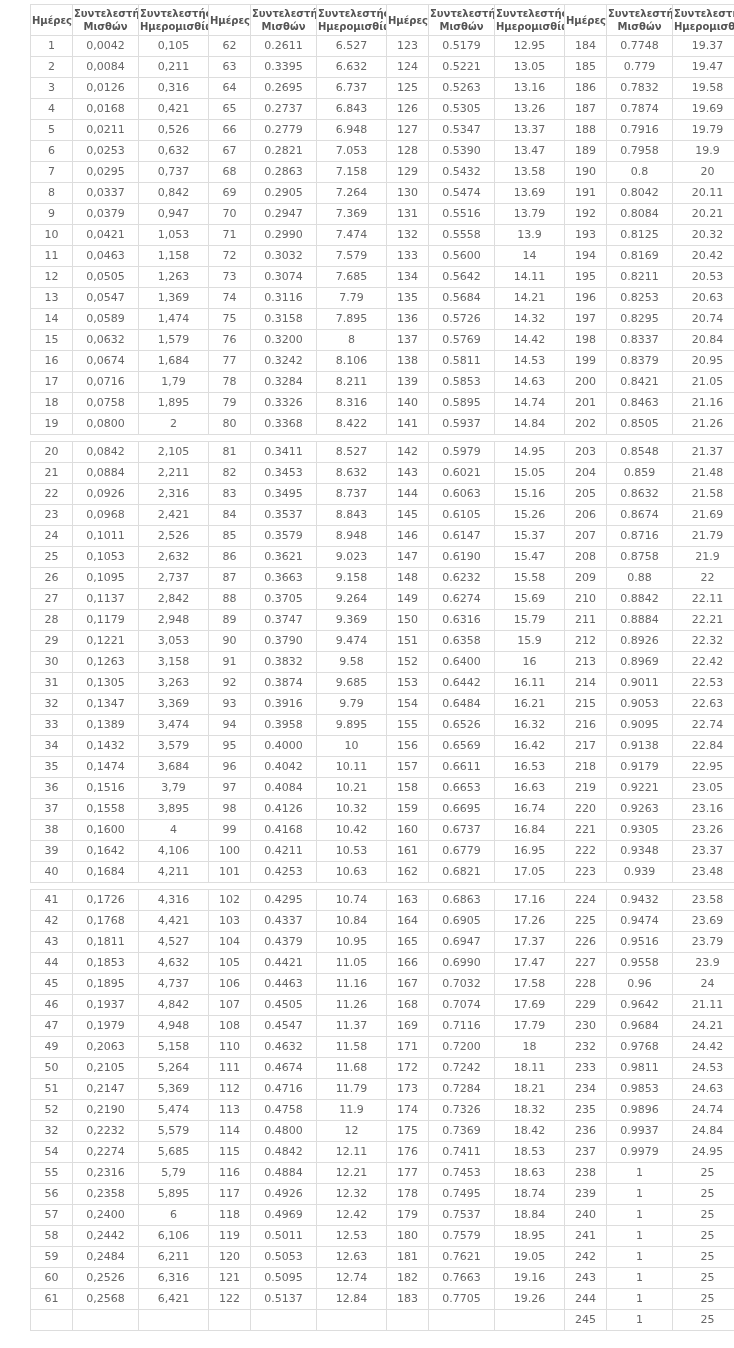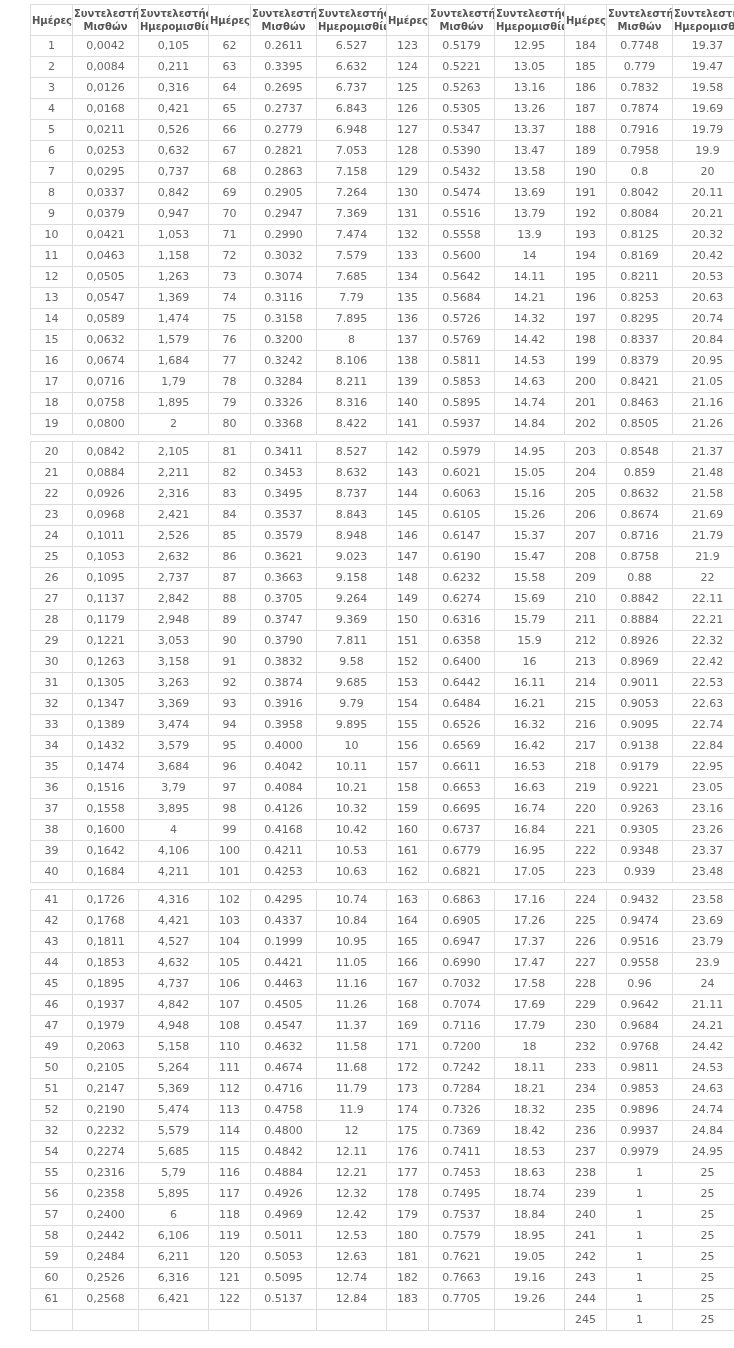--- a/index.html
+++ b/index.html
@@ -486,21 +486,21 @@
           <td>211</td>
           <td>0.8884</td>
           <td>22.21</td>
         </tr>
         <tr>
           <td>29</td>
           <td>0,1221</td>
           <td>3,053</td>
           <td>90</td>
           <td>0.3790</td>
-          <td>7.811</td>
+          <td>9.474</td>
           <td>151</td>
           <td>0.6358</td>
           <td>15.9</td>
           <td>212</td>
           <td>0.8926</td>
           <td>22.32</td>
         </tr>
         <tr>
           <td>30</td>
           <td>0,1263</td>
@@ -700,21 +700,21 @@
           <td>17.26</td>
           <td>225</td>
           <td>0.9474</td>
           <td>23.69</td>
         </tr>
         <tr>
           <td>43</td>
           <td>0,1811</td>
           <td>4,527</td>
           <td>104</td>
-          <td>0.1999</td>
+          <td>0.4379</td>
           <td>10.95</td>
           <td>165</td>
           <td>0.6947</td>
           <td>17.37</td>
           <td>226</td>
           <td>0.9516</td>
           <td>23.79</td>
         </tr>
         <tr>
           <td>44</td>

